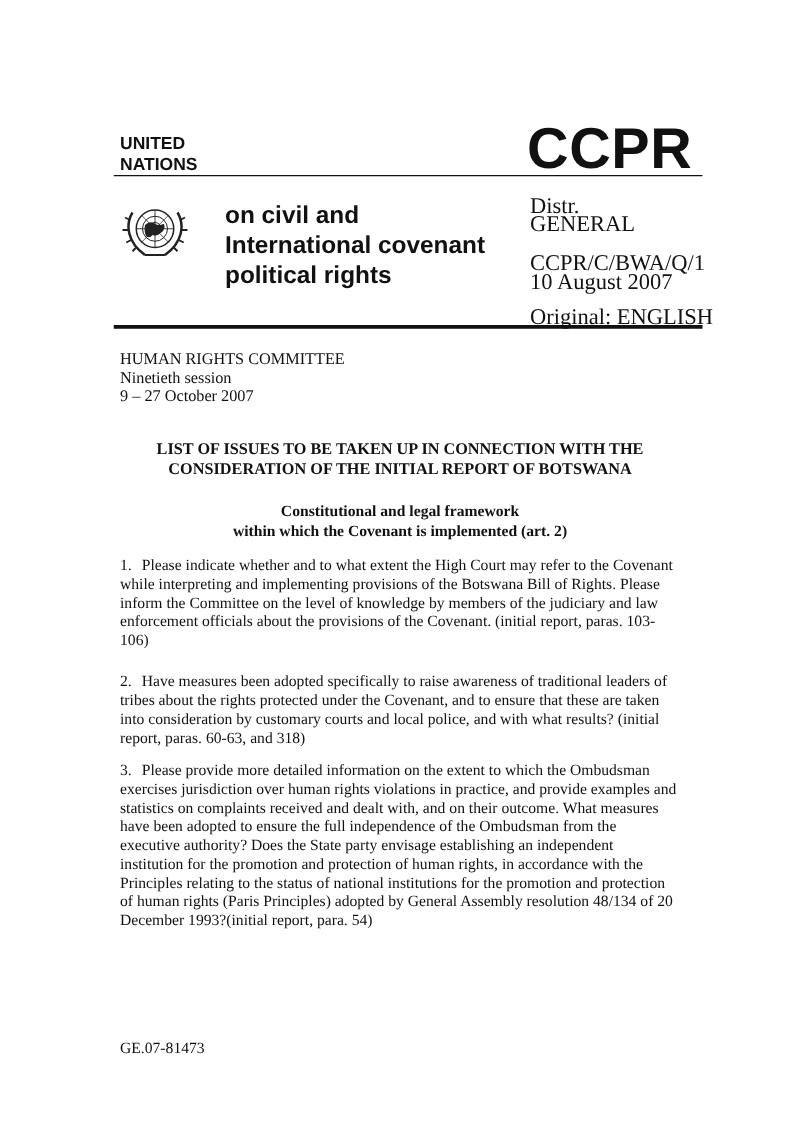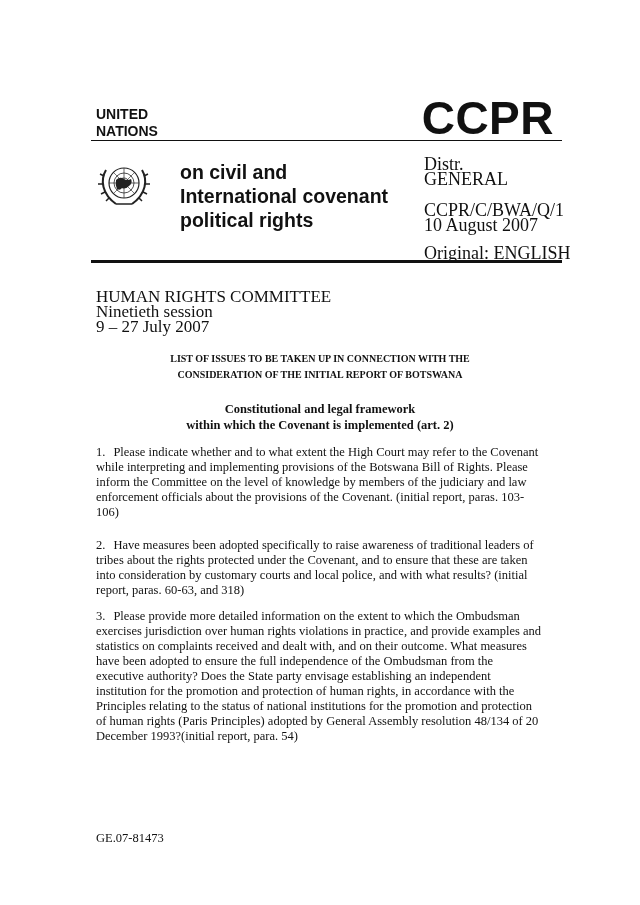--- a/index.html
+++ b/index.html
@@ -9,23 +9,23 @@
     .serif { font-family: "Liberation Serif", serif; }
     .un-name { left: 96px; top: 106px; font-size: 14px; font-weight: bold; line-height: 17px; }
     .ccpr { right: 86px; top: 96px; font-size: 46px; font-weight: bold; line-height: 44px; letter-spacing: 0.5px; }
     .rule-thin { left: 91px; width: 471px; top: 140px; height: 1px; background: #111; }
     .rule-thick { left: 91px; width: 471px; top: 260px; height: 3px; background: #111; }
     .emblem { left: 94px; top: 158px; width: 60px; height: 54px; }
     .covenant-title { left: 180px; top: 160px; font-size: 19.5px; font-weight: bold; line-height: 24px; }
     .distr { left: 424px; top: 157px; font-size: 18px; line-height: 15px; }
     .distr p { margin: 0; }
     .distr .gap { height: 16px; }
-    .committee { left: 96px; top: 289px; font-size: 17px; line-height: 15px; font-family: Liberation Serif, serif; }
+    .committee { left: 96px; top: 279px; font-size: 13px; line-height: 15px; font-family: Liberation Serif, serif; }
     .committee p { margin: 0; }
-    .list-heading { left: 96px; width: 448px; top: 351px; font-size: 10px; font-weight: bold; line-height: 16px; text-align: center; }
+    .list-heading { left: 96px; width: 448px; top: 351px; font-size: 13px; font-weight: bold; line-height: 16px; text-align: center; }
     .sub-heading { left: 96px; width: 448px; top: 401px; font-size: 12.5px; font-weight: bold; line-height: 16px; text-align: center; }
     .para { left: 96px; width: 448px; font-size: 12.5px; line-height: 15px; margin: 0; }
     .para .num { margin-right: 8px; }
     .p1 { top: 445px; }
     .p2 { top: 538px; }
     .p3 { top: 609px; }
     .footer-code { left: 96px; top: 831px; font-size: 12.5px; line-height: 15px; }
   </style>
 </head>
 <body>
@@ -75,21 +75,21 @@
   <p>10 August 2007</p>
   <div class="gap" style="height:13px"></div>
   <p>Original: ENGLISH</p>
 </div>
 
 <div class="abs rule-thick"></div>
 
 <div class="abs serif committee">
   <p>HUMAN RIGHTS COMMITTEE</p>
   <p>Ninetieth session</p>
-  <p>9 – 27 July 2007</p>
+  <p>9 – 27 October 2007</p>
 </div>
 
 <div class="abs serif list-heading">
   <div>LIST OF ISSUES TO BE TAKEN UP IN CONNECTION WITH THE</div>
   <div>CONSIDERATION OF THE INITIAL REPORT OF BOTSWANA</div>
 </div>
 
 <div class="abs serif sub-heading">
   <div>Constitutional and legal framework</div>
   <div>within which the Covenant is implemented (art. 2)</div>

